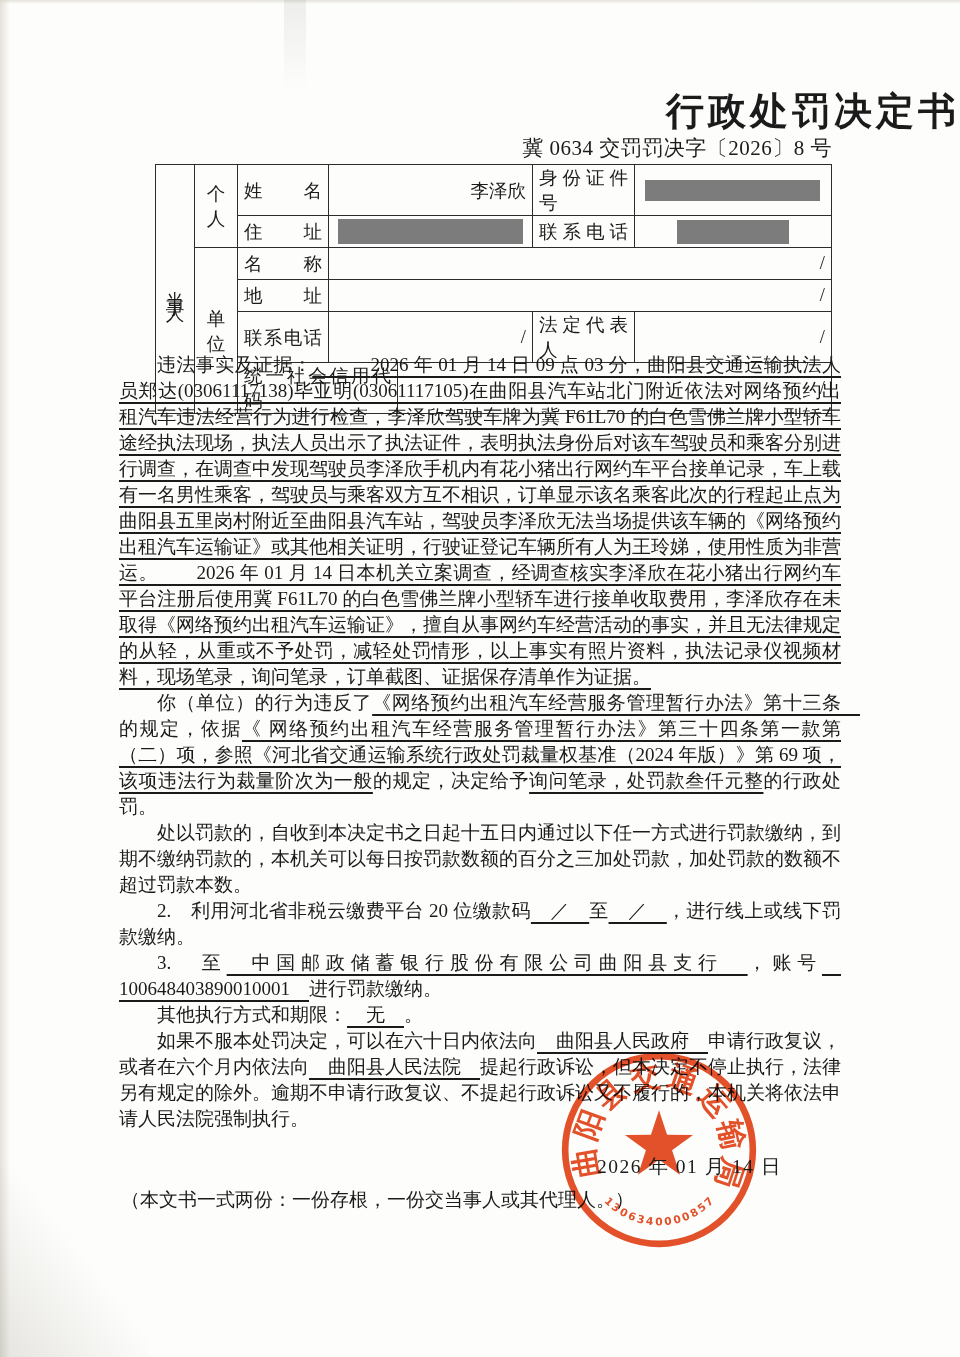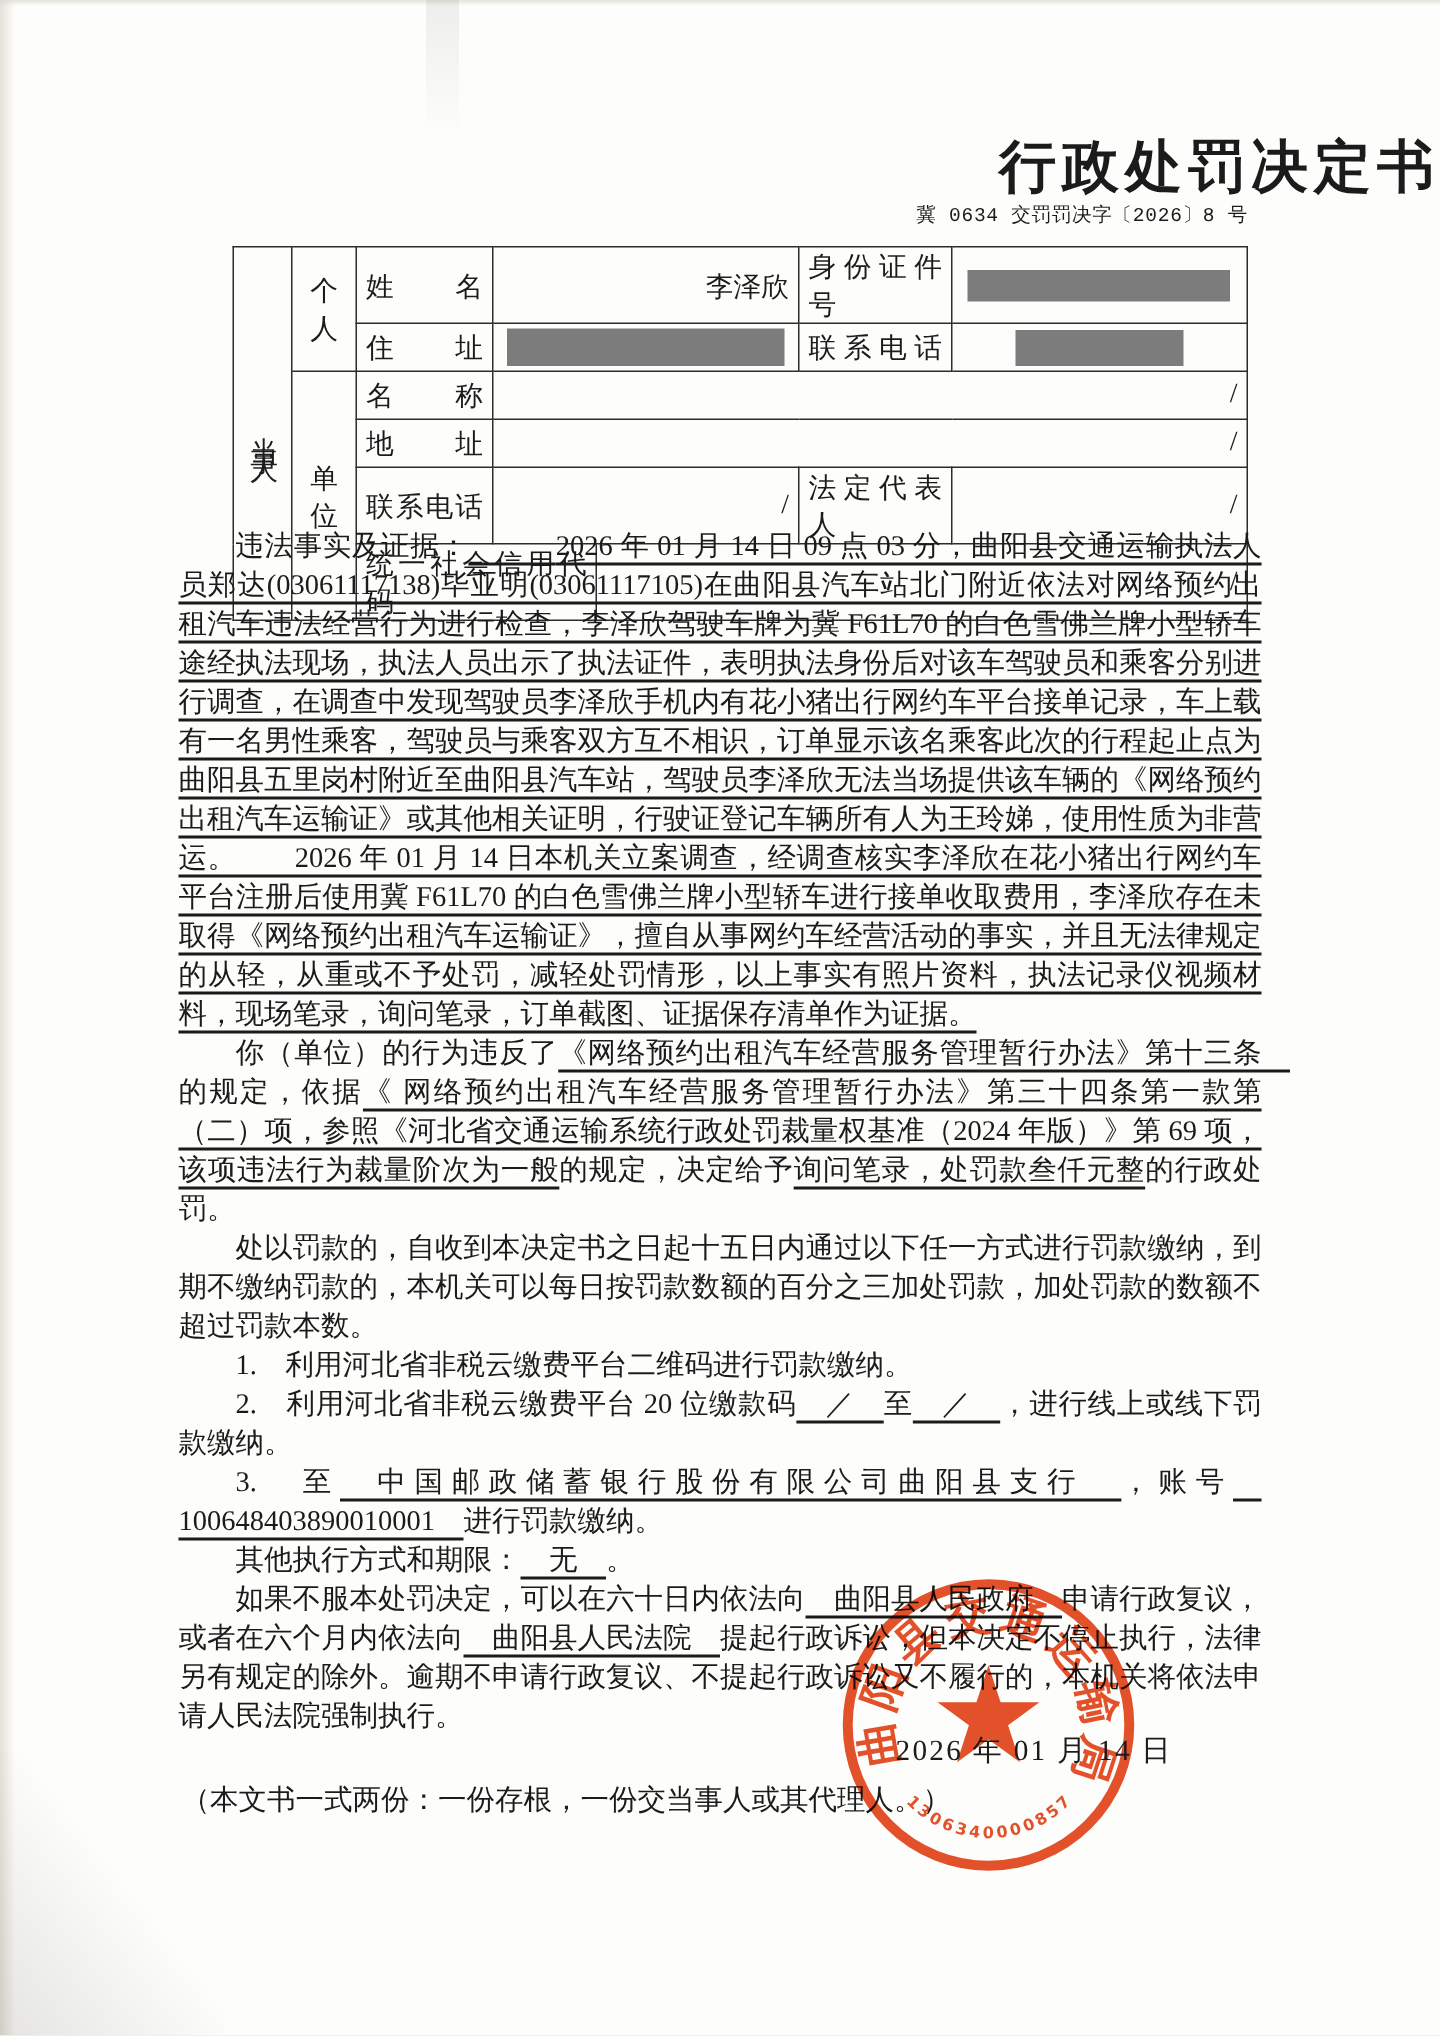--- a/index.html
+++ b/index.html
@@ -14,21 +14,21 @@
     background:linear-gradient(90deg,#d9d5cb,rgba(217,213,203,0));opacity:.7;}
   .edge-top{position:absolute;left:0;top:0;width:100%;height:4px;
     background:linear-gradient(180deg,#d8d4ca,rgba(216,212,202,0));opacity:.65;}
   .corner-bl{position:absolute;left:0;bottom:0;width:150px;height:190px;
     background:linear-gradient(52deg,rgba(120,115,105,.18),rgba(120,115,105,0) 55%);}
   .streak{position:absolute;top:0;left:284px;width:22px;height:90px;
     background:linear-gradient(180deg,rgba(100,100,100,.10),rgba(100,100,100,0));}
 
   .title{position:absolute;top:86px;left:0;width:100%;text-align:right;
     font-size:38px;font-weight:700;letter-spacing:4px;}
-  .docno{position:absolute;top:134px;right:128px;font-size:13px;letter-spacing:.5px;font-family:Liberation Mono, monospace;}
+  .docno{position:absolute;top:134px;right:128px;font-size:21px;letter-spacing:.5px;}
 
   
   table.party{position:absolute;left:155px;top:164px;border-collapse:collapse;
     table-layout:fixed;width:676px;font-size:18.5px;font-family:Liberation Serif, serif;}
   table.party td{border:1.6px solid #2c2c2c;padding:0 6px;height:31px;
     vertical-align:middle;overflow:hidden;}
   td.vcell{text-align:center;padding:0;}
   td.vcell .vtxt{writing-mode:vertical-rl;text-orientation:upright;
     letter-spacing:7px;margin:0 auto;}
   td.gcell{text-align:center;padding:0 2px;}
@@ -118,21 +118,20 @@
       <td class="lbl2" colspan="2">统一社会信用代码</td>
       <td class="val" colspan="3">/</td>
     </tr>
   </tbody>
     </table>
 
   <div class="body-text">
       <p><span>违法事实及证据：</span><span class="u">　　　</span><span class="u">2026 年 01 月 14 日 09 点 03 分，曲阳县交通运输执法人员郑达(03061117138)毕亚明(03061117105)在曲阳县汽车站北门附近依法对网络预约出租汽车违法经营行为进行检查，李泽欣驾驶车牌为冀 F61L70 的白色雪佛兰牌小型轿车途经执法现场，执法人员出示了执法证件，表明执法身份后对该车驾驶员和乘客分别进行调查，在调查中发现驾驶员李泽欣手机内有花小猪出行网约车平台接单记录，车上载有一名男性乘客，驾驶员与乘客双方互不相识，订单显示该名乘客此次的行程起止点为曲阳县五里岗村附近至曲阳县汽车站，驾驶员李泽欣无法当场提供该车辆的《网络预约出租汽车运输证》或其他相关证明，行驶证登记车辆所有人为王玲娣，使用性质为非营运。　　2026 年 01 月 14 日本机关立案调查，经调查核实李泽欣在花小猪出行网约车平台注册后使用冀 F61L70 的白色雪佛兰牌小型轿车进行接单收取费用，李泽欣存在未取得《网络预约出租汽车运输证》，擅自从事网约车经营活动的事实，并且无法律规定的从轻，从重或不予处罚，减轻处罚情形，以上事实有照片资料，执法记录仪视频材料，现场笔录，询问笔录，订单截图、证据保存清单作为证据。</span></p>
       <p><span>你（单位）的行为违反了</span><span class="u">《网络预约出租汽车经营服务管理暂行办法》第十三条　</span><span>的规定，依据</span><span class="u">《 网络预约出租汽车经营服务管理暂行办法》第三十四条第一款第（二）项，参照《河北省交通运输系统行政处罚裁量权基准（2024 年版）》第 69 项，该项违法行为裁量阶次为一般</span><span>的规定，决定给予</span><span class="u">询问笔录，处罚款叁仟元整</span><span>的行政处罚。</span></p>
       <p><span>处以罚款的，自收到本决定书之日起十五日内通过以下任一方式进行罚款缴纳，到期不缴纳罚款的，本机关可以每日按罚款数额的百分之三加处罚款，加处罚款的数额不超过罚款本数。</span></p>
-      <p><span>1.　利用河北省非税云缴费平台二维码进行罚款缴纳。</span></p>
       <p><span>2.　利用河北省非税云缴费平台 20 位缴款码</span><span class="u">　／　</span><span>至</span><span class="u">　／　</span><span>，进行线上或线下罚款缴纳。</span></p>
       <p><span>3.　至</span><span class="u">　中国邮政储蓄银行股份有限公司曲阳县支行　</span><span>，账号</span><span class="u">　100648403890010001　</span><span>进行罚款缴纳。</span></p>
       <p><span>其他执行方式和期限：</span><span class="u">　无　</span><span>。</span></p>
       <p><span>如果不服本处罚决定，可以在六十日内依法向</span><span class="u">　曲阳县人民政府　</span><span>申请行政复议，或者在六个月内依法向</span><span class="u">　曲阳县人民法院　</span><span>提起行政诉讼，但本决定不停止执行，法律另有规定的除外。逾期不申请行政复议、不提起行政诉讼又不履行的，本机关将依法申请人民法院强制执行。</span></p>
     </div>
 
   <svg class="stamp" viewBox="0 0 200 200">
     <circle cx="100" cy="100" r="92" fill="none" stroke="#e24419" stroke-width="6.5"></circle>
     <polygon fill="#e24419" points="100,61 107.9,85.1 133.3,85.2 112.8,100.2 120.6,124.3 100,109.5 79.4,124.3 87.2,100.2 66.7,85.2 92.1,85.1"></polygon>
     <defs>

